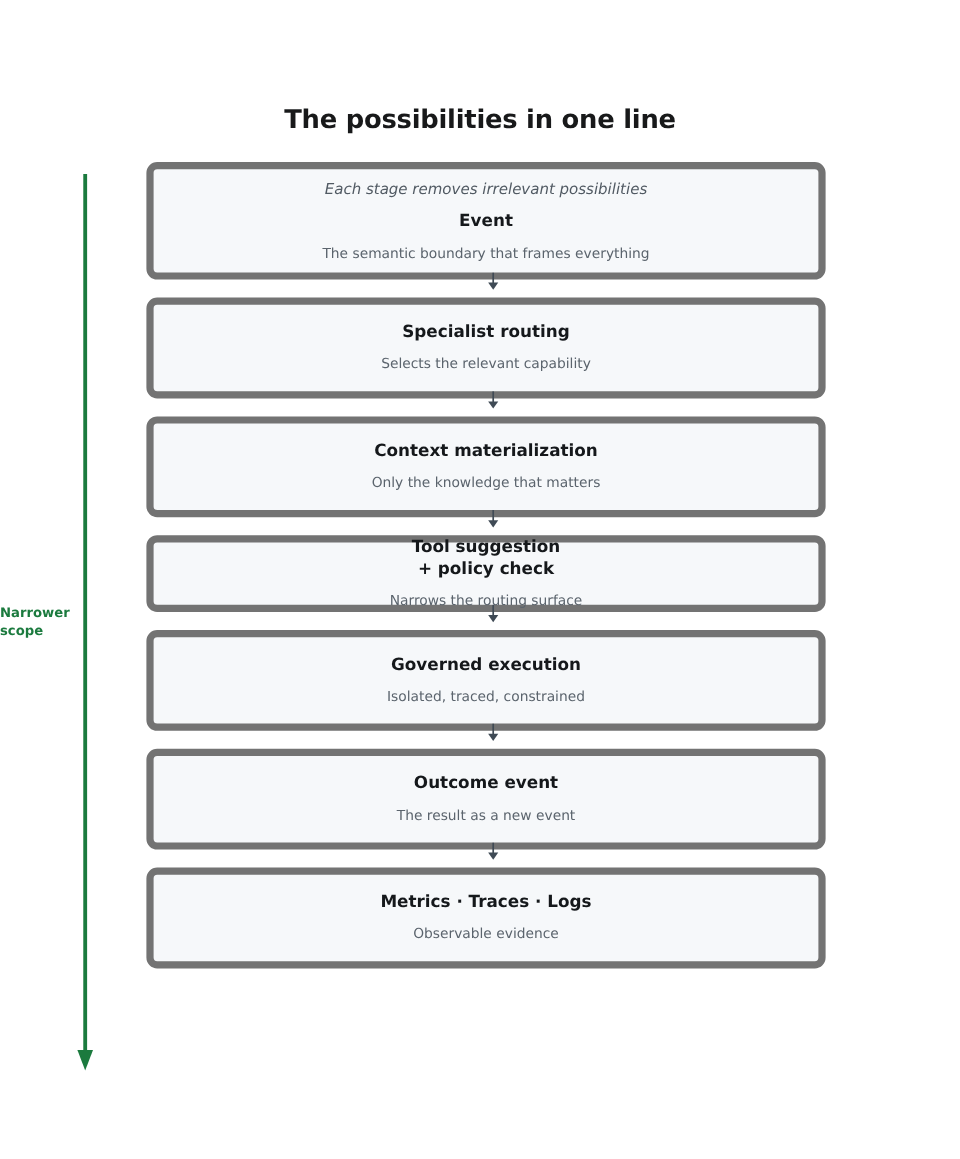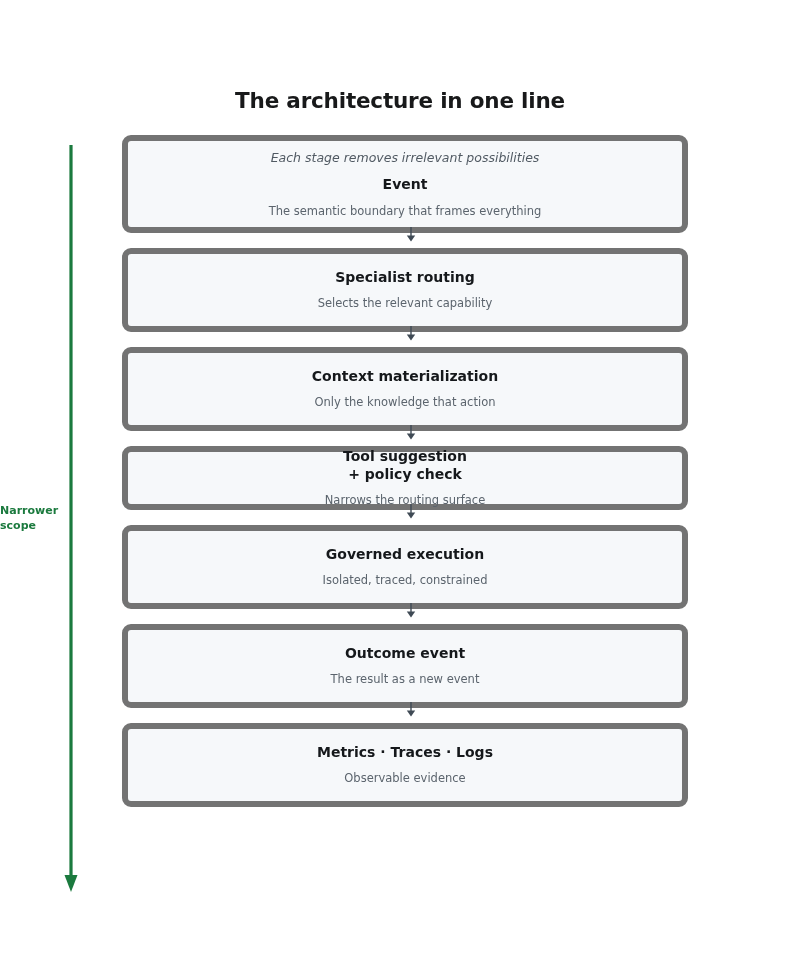--- a/index.html
+++ b/index.html
@@ -122,21 +122,21 @@
     height: 15px;
     margin-top: 0;
     pointer-events: none;
   }
 </style>
 </head>
 <body>
 
 <div id="canvas">
 
-  <div id="page-title">The architecture in one line</div>
+  <div id="page-title">The possibilities in one line</div>
 
   <div id="scope-axis">
     <svg width="140" height="966" viewBox="0 0 140 966">
       <line x1="71" y1="145" x2="71" y2="879" stroke="#1b7a3e" stroke-width="3.2" stroke-linecap="butt"></line>
       <polygon points="71,892 64.5,875 77.5,875" fill="#1b7a3e"></polygon>
     </svg>
     <div id="scope-label">Narrower
 scope</div>
   </div>
 
@@ -156,21 +156,21 @@
       <div class="stage-title">Specialist routing</div>
       <div class="stage-sub">Selects the relevant capability</div>
       <svg class="connector" width="12" height="15" viewBox="0 0 12 15">
         <line x1="6" y1="0" x2="6" y2="10" stroke="#3f4a55" stroke-width="1.4"></line>
         <polygon points="6,14.5 1.8,8.5 10.2,8.5" fill="#3f4a55"></polygon>
       </svg>
     </div>
 
     <div class="stage h-std">
       <div class="stage-title">Context materialization</div>
-      <div class="stage-sub">Only the knowledge that action</div>
+      <div class="stage-sub">Only the knowledge that matters</div>
       <svg class="connector" width="12" height="15" viewBox="0 0 12 15">
         <line x1="6" y1="0" x2="6" y2="10" stroke="#3f4a55" stroke-width="1.4"></line>
         <polygon points="6,14.5 1.8,8.5 10.2,8.5" fill="#3f4a55"></polygon>
       </svg>
     </div>
 
     <div class="stage h-two">
       <div class="stage-title">Tool suggestion
 + policy check</div>
       <div class="stage-sub">Narrows the routing surface</div>

